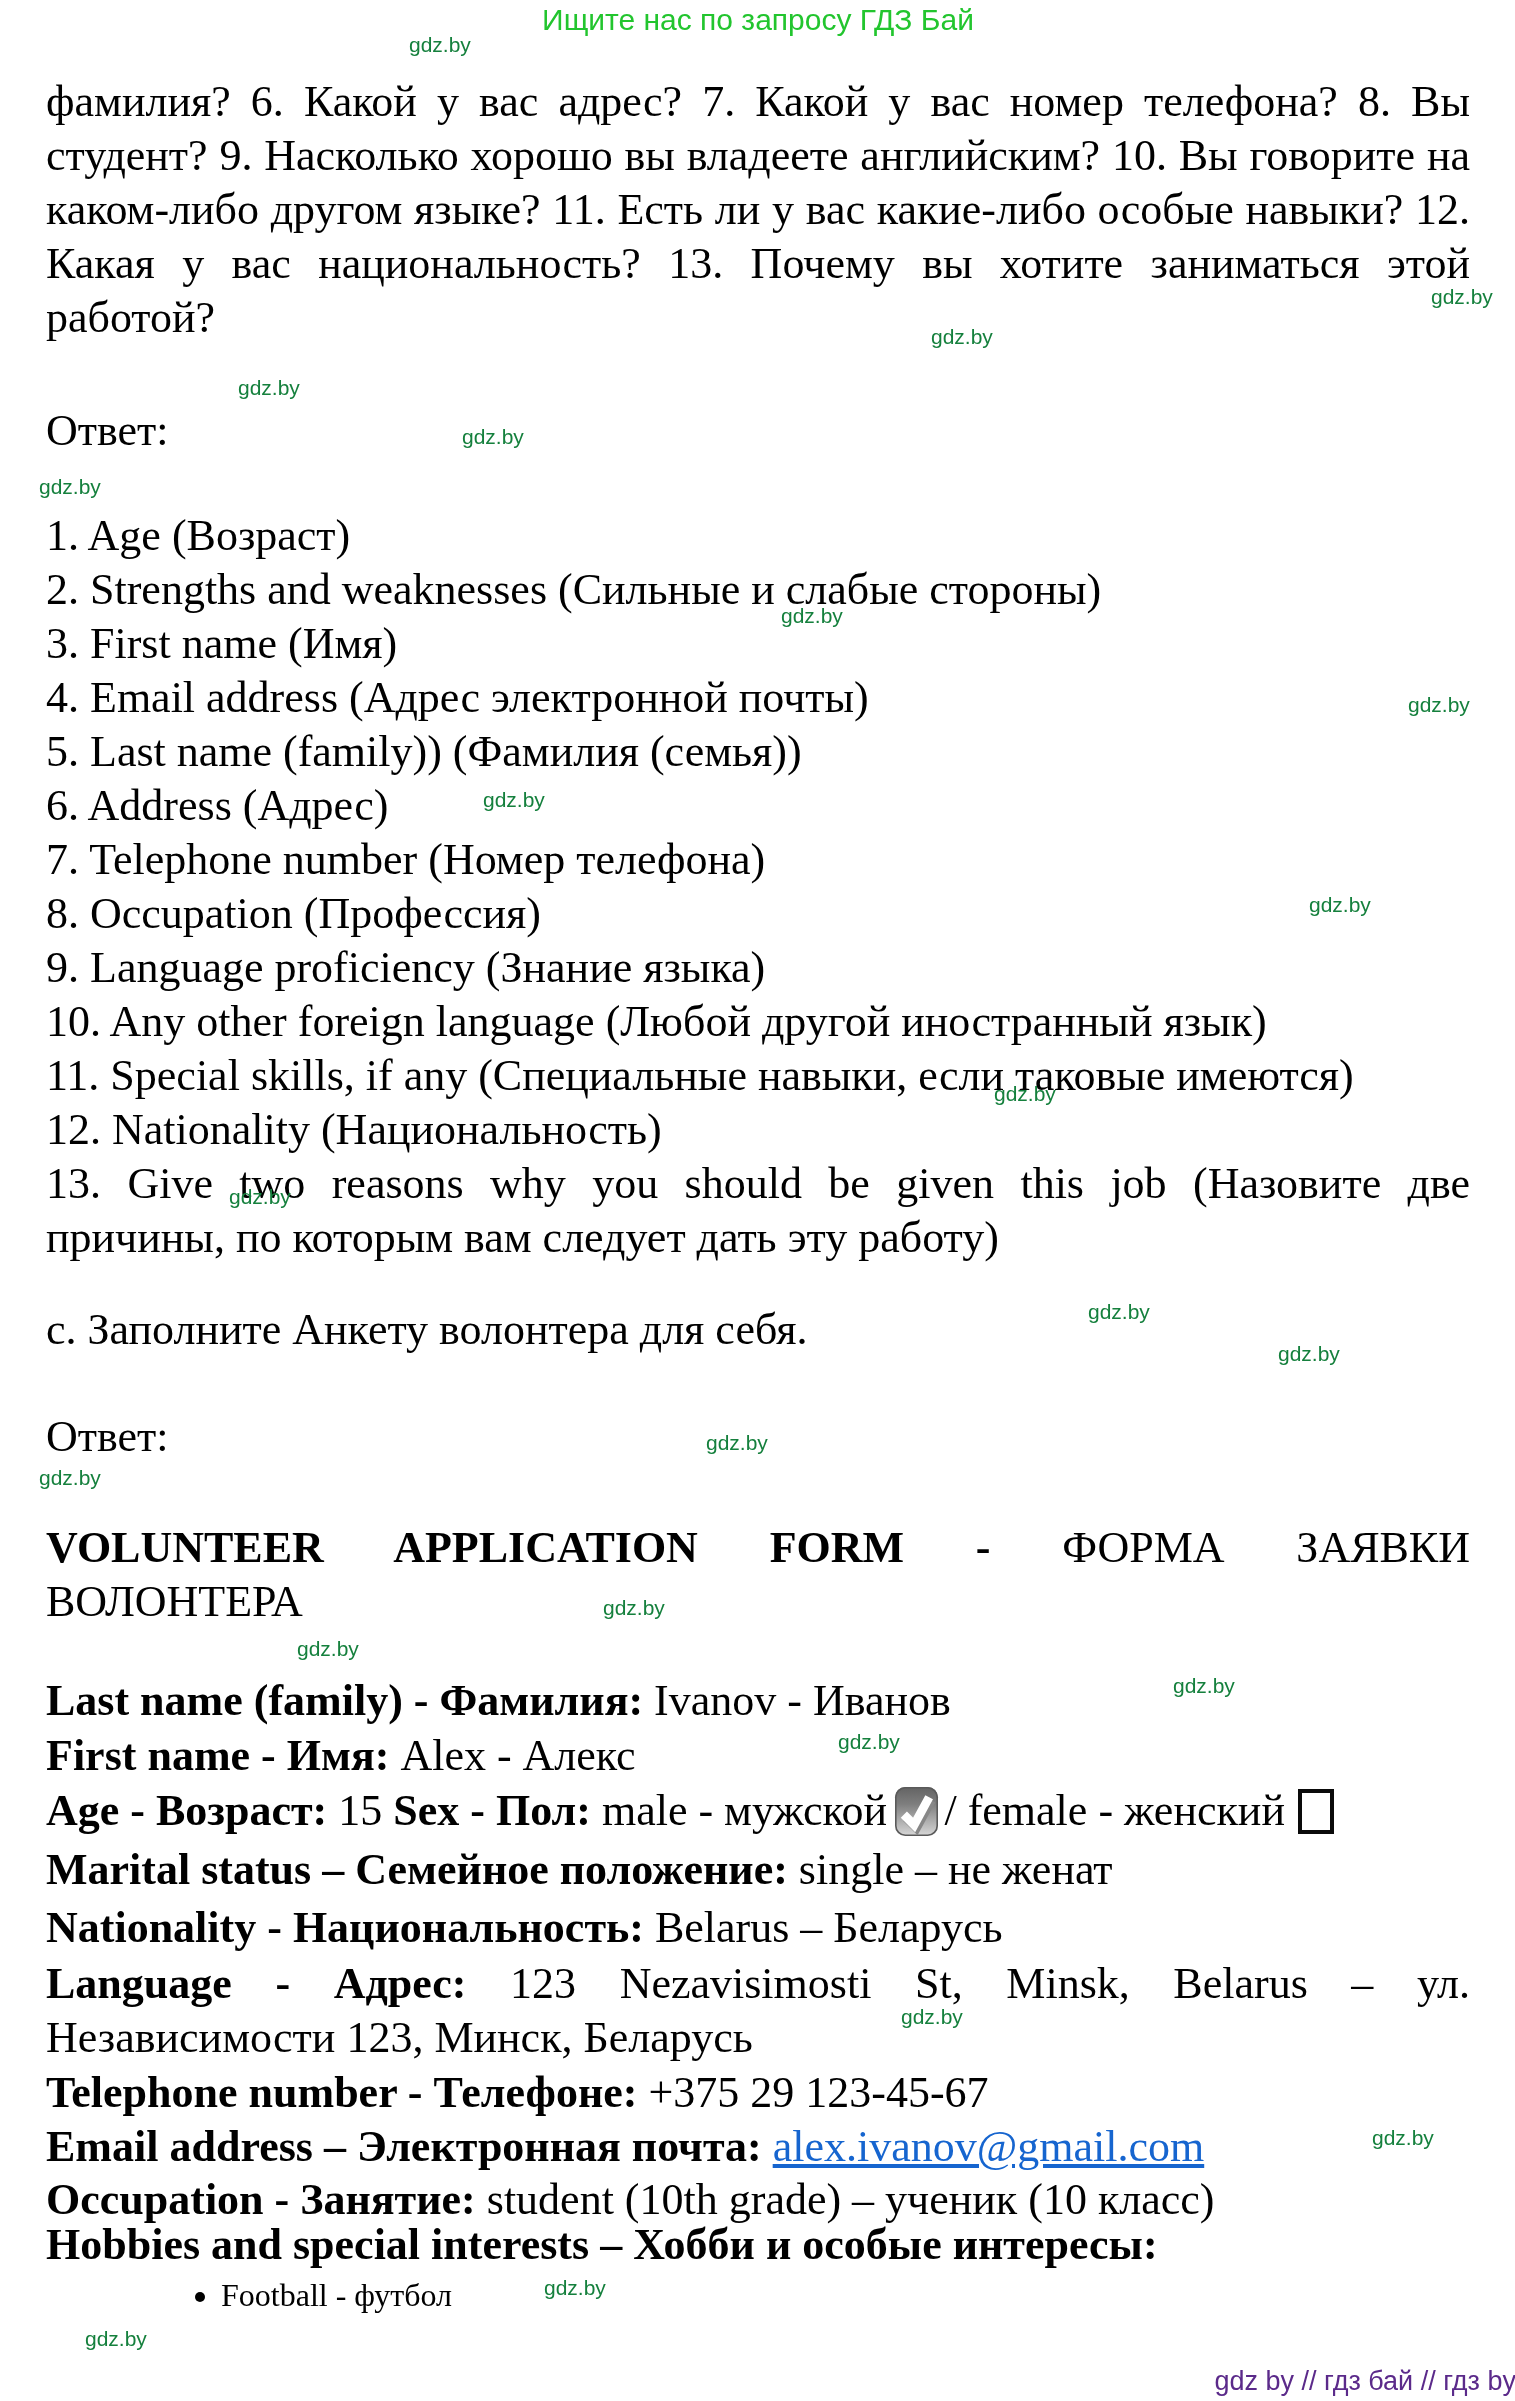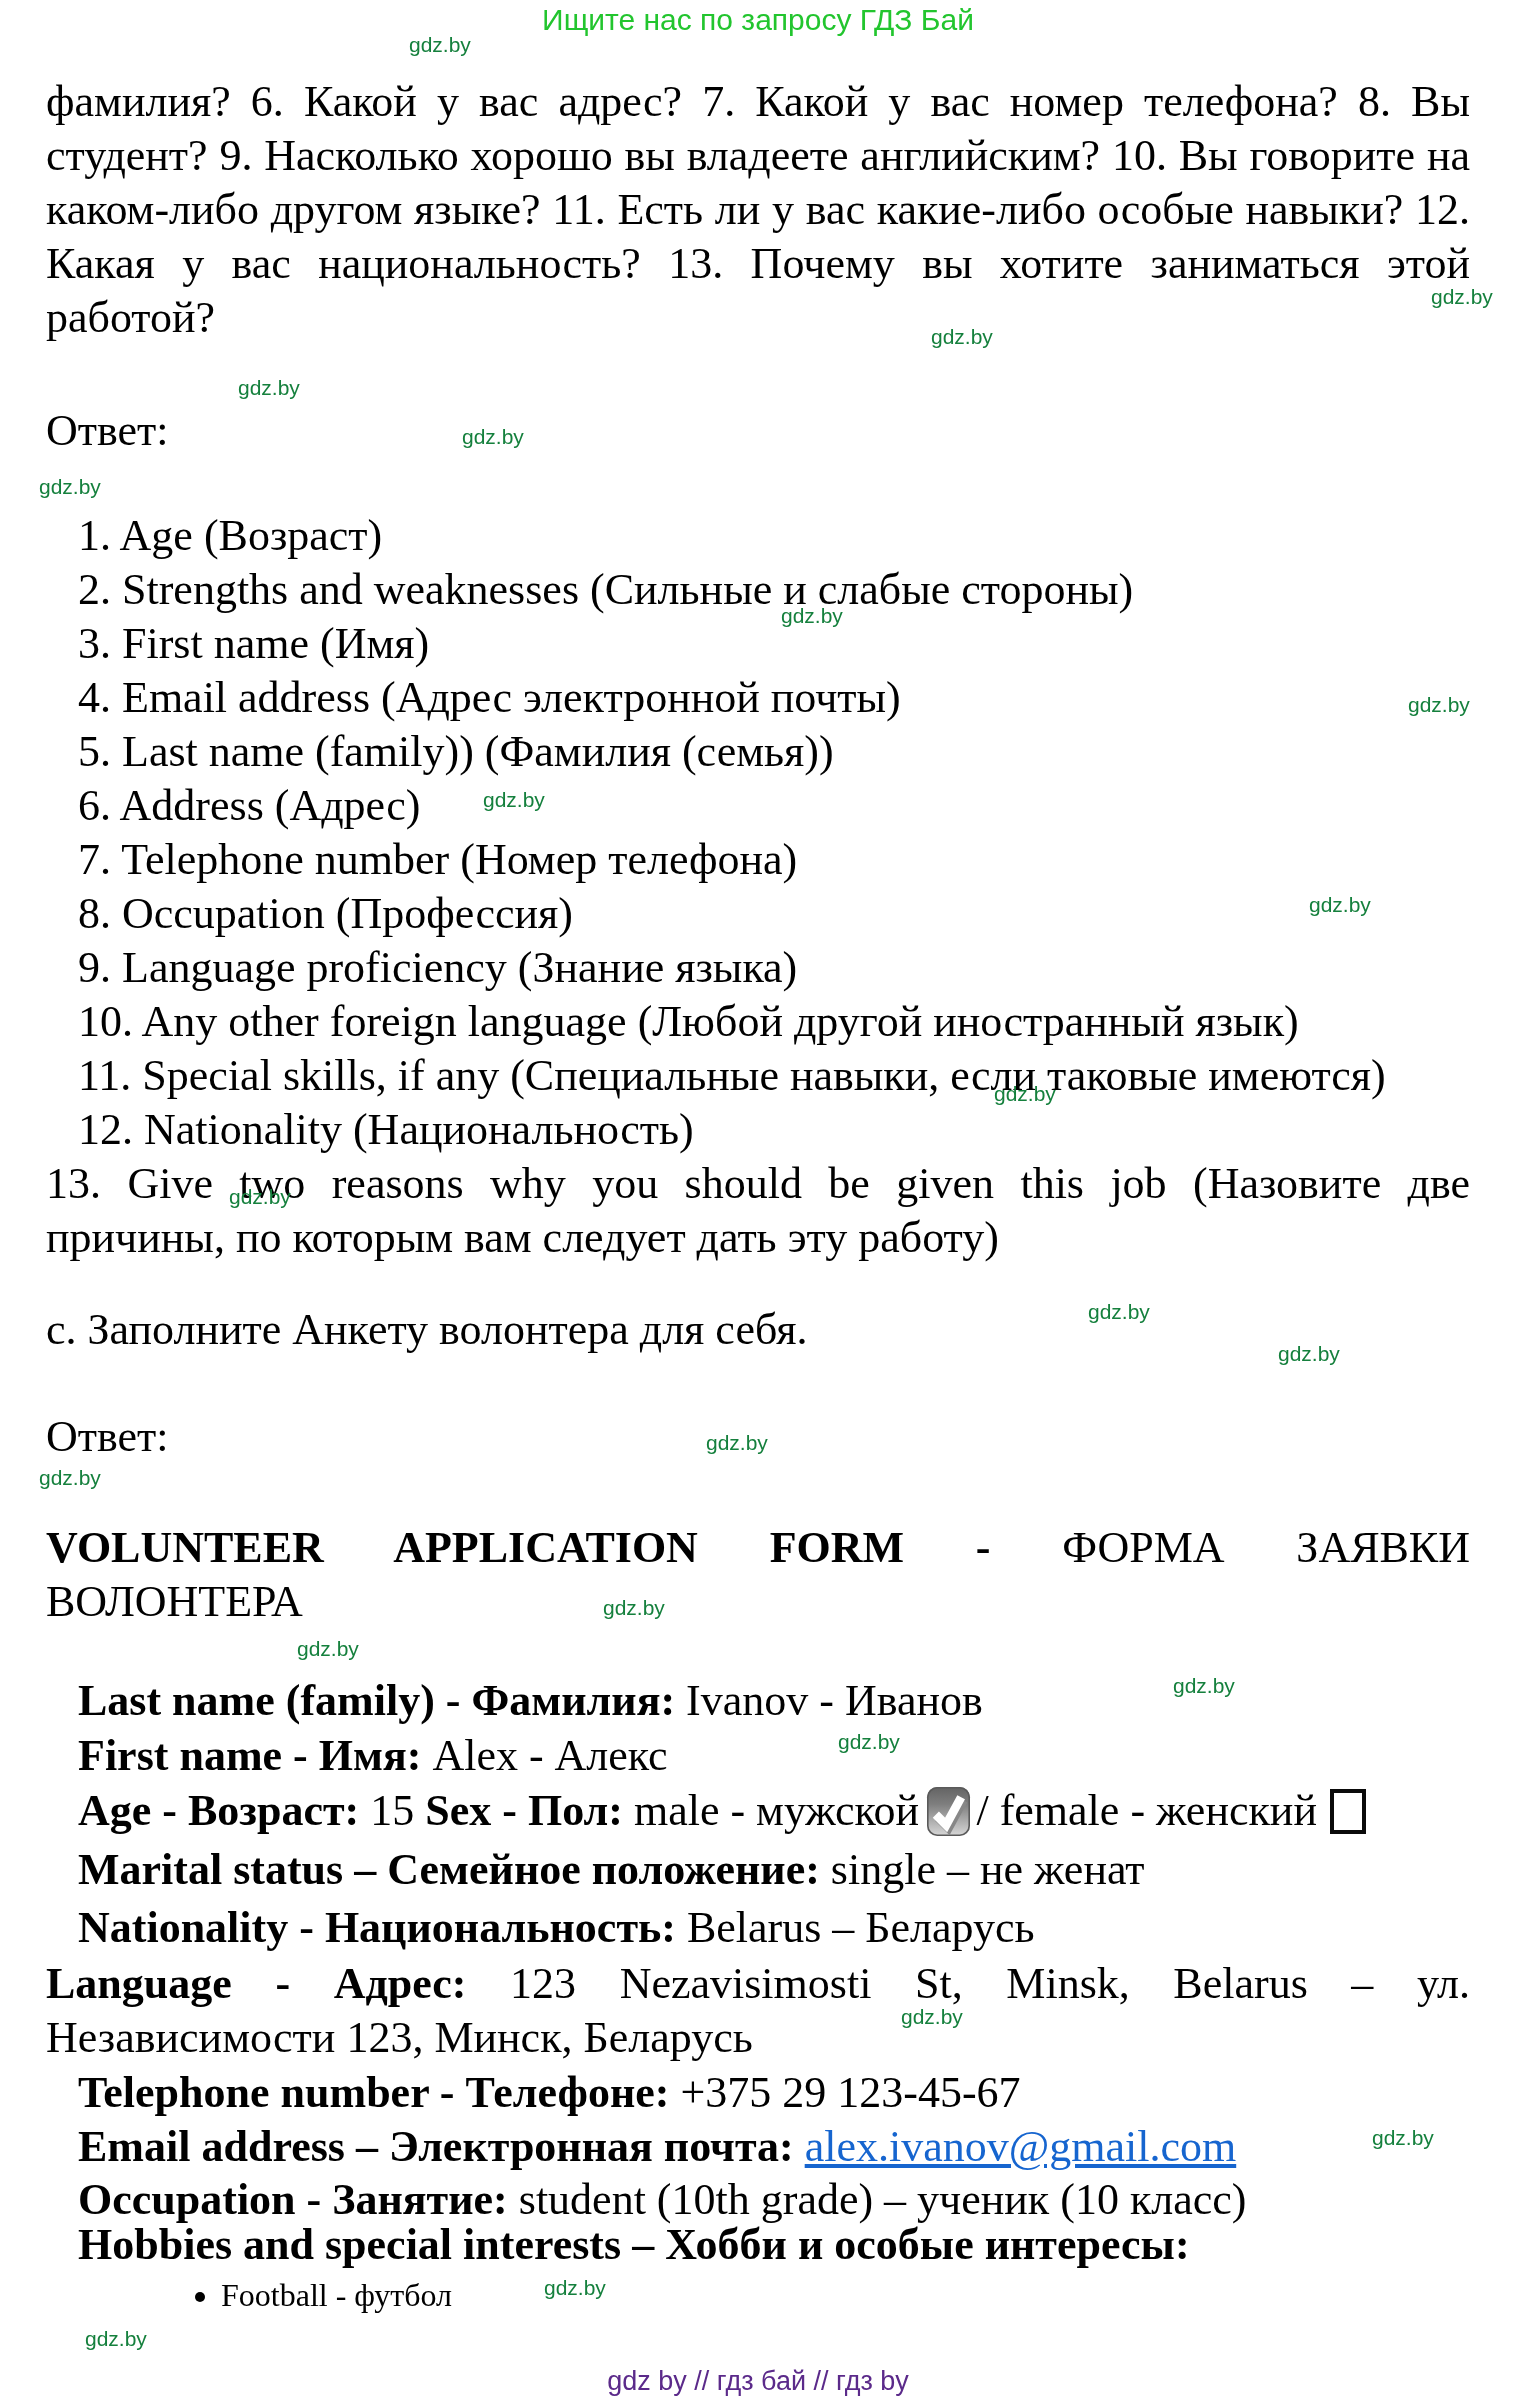--- a/index.html
+++ b/index.html
@@ -8,21 +8,21 @@
     background:#ffffff; color:#000;
     font-family:"Liberation Serif", serif;
     position:relative; overflow:hidden;
   }
   .abs { position:absolute; }
   .text {
     left:46px; width:1424px;
     font-size:44px; line-height:54px;
   }
   .justify { text-align:justify; }
-  .nowrap { white-space:nowrap;margin-left:32px; }
+  .nowrap { white-space:nowrap; }
   b { font-weight:bold; }
 
   .banner {
     top:3.2px; left:0; width:100%;
     text-align:center;
     font-family:"Liberation Sans", sans-serif;
     font-size:30px; line-height:33px;
     color:#22c52e;
   }
   .wm {
@@ -47,21 +47,21 @@
   .cb-empty {
     display:inline-block; width:28px; height:37px;
     border:4px solid #0a0a0a; background:#fff;
     vertical-align:middle;
     margin:0 0 6.3px 12.6px;
   }
   ul.hobby-list { margin:0; padding-left:175px; list-style:disc; }
   ul.hobby-list li { font-size:32px; line-height:54px; }
   .footer {
     top:2366px; left:0; width:100%;
-    text-align:center;
+    text-align:right;
     font-family:"Liberation Sans", sans-serif;
     font-size:27px; color:#5b2a8a;
   }
 </style>
 </head>
 <body>
 
 <div class="abs banner">Ищите нас по запросу ГДЗ Бай</div>
 
 <div class="abs text justify" style="top:75px">фамилия? 6. Какой у вас адрес? 7. Какой у вас номер телефона? 8. Вы студент? 9. Насколько хорошо вы владеете английским? 10. Вы говорите на каком-либо другом языке? 11. Есть ли у вас какие-либо особые навыки? 12. Какая у вас национальность? 13. Почему вы хотите заниматься этой работой?</div>

